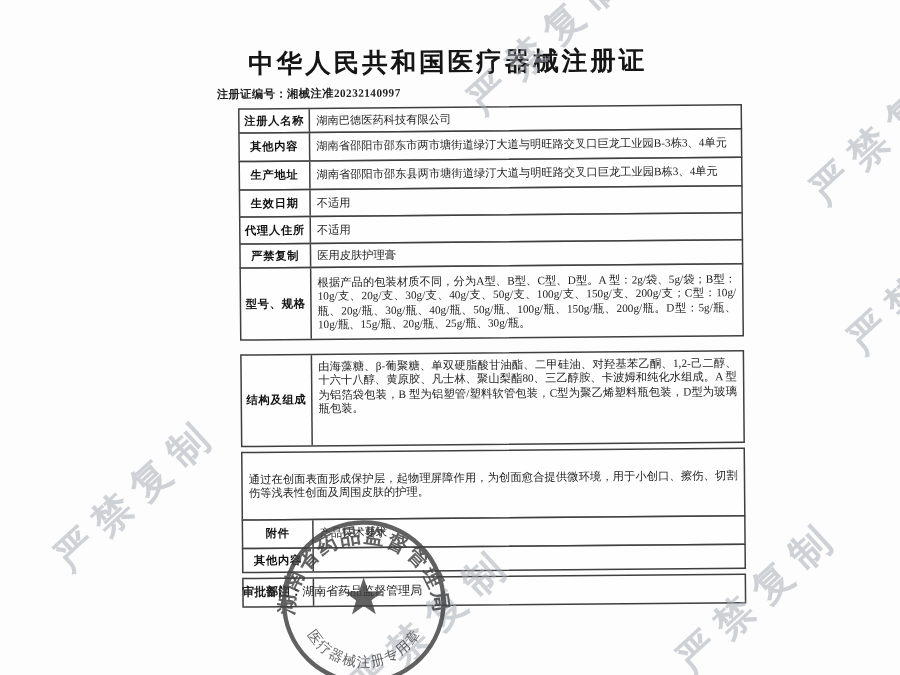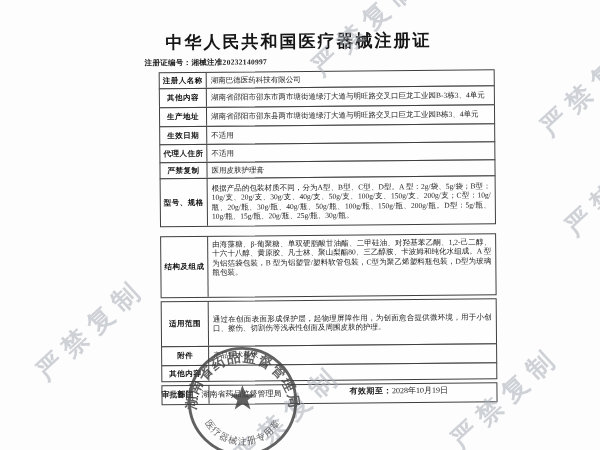--- a/index.html
+++ b/index.html
@@ -123,21 +123,20 @@
       </div>
       <div class="row r6">
         <div class="cell label">型号、规格</div>
         <div class="cell value">根据产品的包装材质不同，分为A型、B型、C型、D型。A 型：2g/袋、5g/袋；B型：10g/支、20g/支、30g/支、40g/支、50g/支、100g/支、150g/支、200g/支；C型：10g/瓶、20g/瓶、30g/瓶、40g/瓶、50g/瓶、100g/瓶、150g/瓶、200g/瓶。D型：5g/瓶、10g/瓶、15g/瓶、20g/瓶、25g/瓶、30g/瓶。</div>
       </div>
       <div class="row r7">
         <div class="cell label">结构及组成</div>
         <div class="cell value">由海藻糖、β-葡聚糖、单双硬脂酸甘油酯、二甲硅油、对羟基苯乙酮、1,2-己二醇、十六十八醇、黄原胶、凡士林、聚山梨酯80、三乙醇胺、卡波姆和纯化水组成。A 型为铝箔袋包装，B 型为铝塑管/塑料软管包装，C型为聚乙烯塑料瓶包装，D型为玻璃瓶包装。</div>
       </div>
       <div class="row r8">
-        <div class="cell label">适用范围</div>
         <div class="cell value">通过在创面表面形成保护层，起物理屏障作用，为创面愈合提供微环境，用于小创口、擦伤、切割伤等浅表性创面及周围皮肤的护理。</div>
       </div>
       <div class="row r9">
         <div class="cell label">附件</div>
         <div class="cell value">产品技术要求</div>
       </div>
       <div class="row r10">
         <div class="cell label">其他内容</div>
         <div class="cell value"></div>
       </div>
@@ -145,23 +144,20 @@
         <div class="cell label">备注</div>
         <div class="cell value"></div>
       </div>
     </div>
 
   <div class="approval">
     <span class="lbl">审批部门：</span><span>湖南省药品监督管理局</span>
   </div>
 
   <div class="dates">
-    <div class="dline">
-      <span class="lbl">有效期至：</span><span>2028年10月19日</span>
-    </div>
   </div>
 
   <svg class="stamp" viewBox="0 0 120 120" xmlns="http://www.w3.org/2000/svg">
     <circle cx="60" cy="60" r="55" fill="none" stroke="#3f3f3f" stroke-width="3"></circle>
     <defs>
       <path id="arcTop" d="M 13 79 A 48.5 48.5 0 1 1 107 79" fill="none"></path>
       <path id="arcBottom" d="M 23 85 A 45 45 0 0 0 97 85" fill="none"></path>
     </defs>
     <text font-size="14" fill="#3f3f3f" letter-spacing="1.5" font-weight="bold" font-family="Liberation Serif, DejaVu Serif, serif">
       <textPath href="#arcTop" startOffset="50%" text-anchor="middle">湖南省药品监督管理局</textPath>

